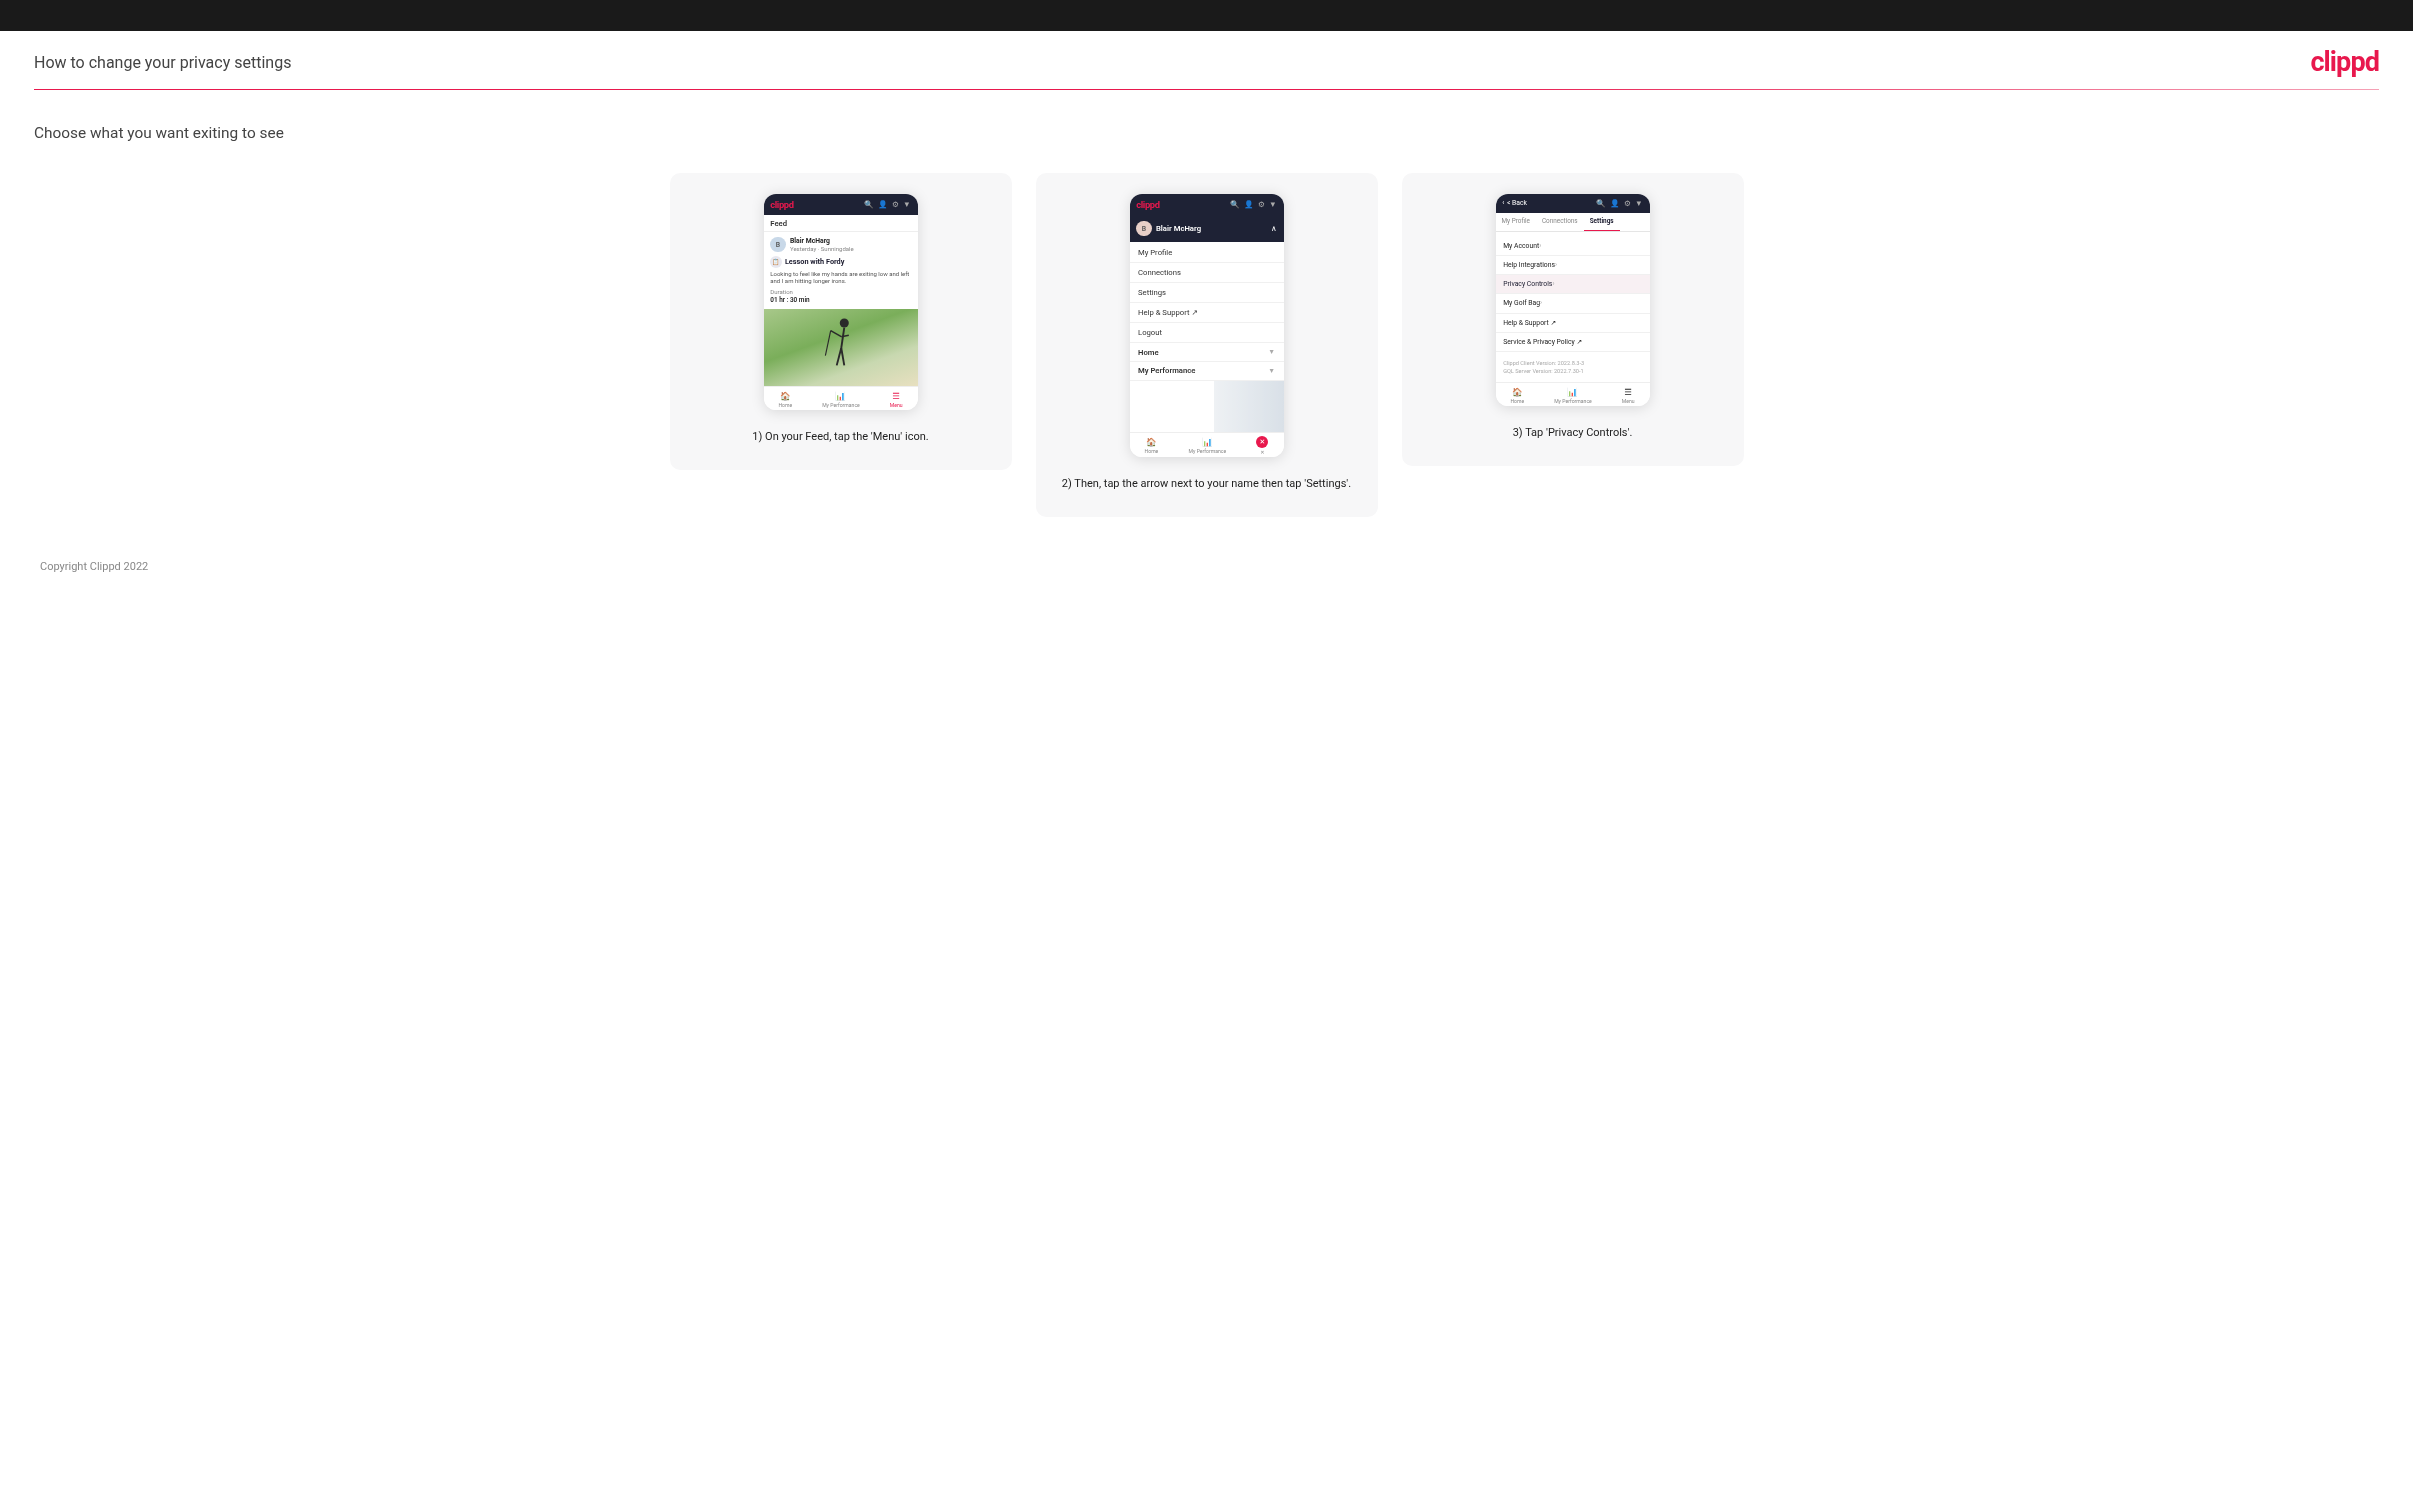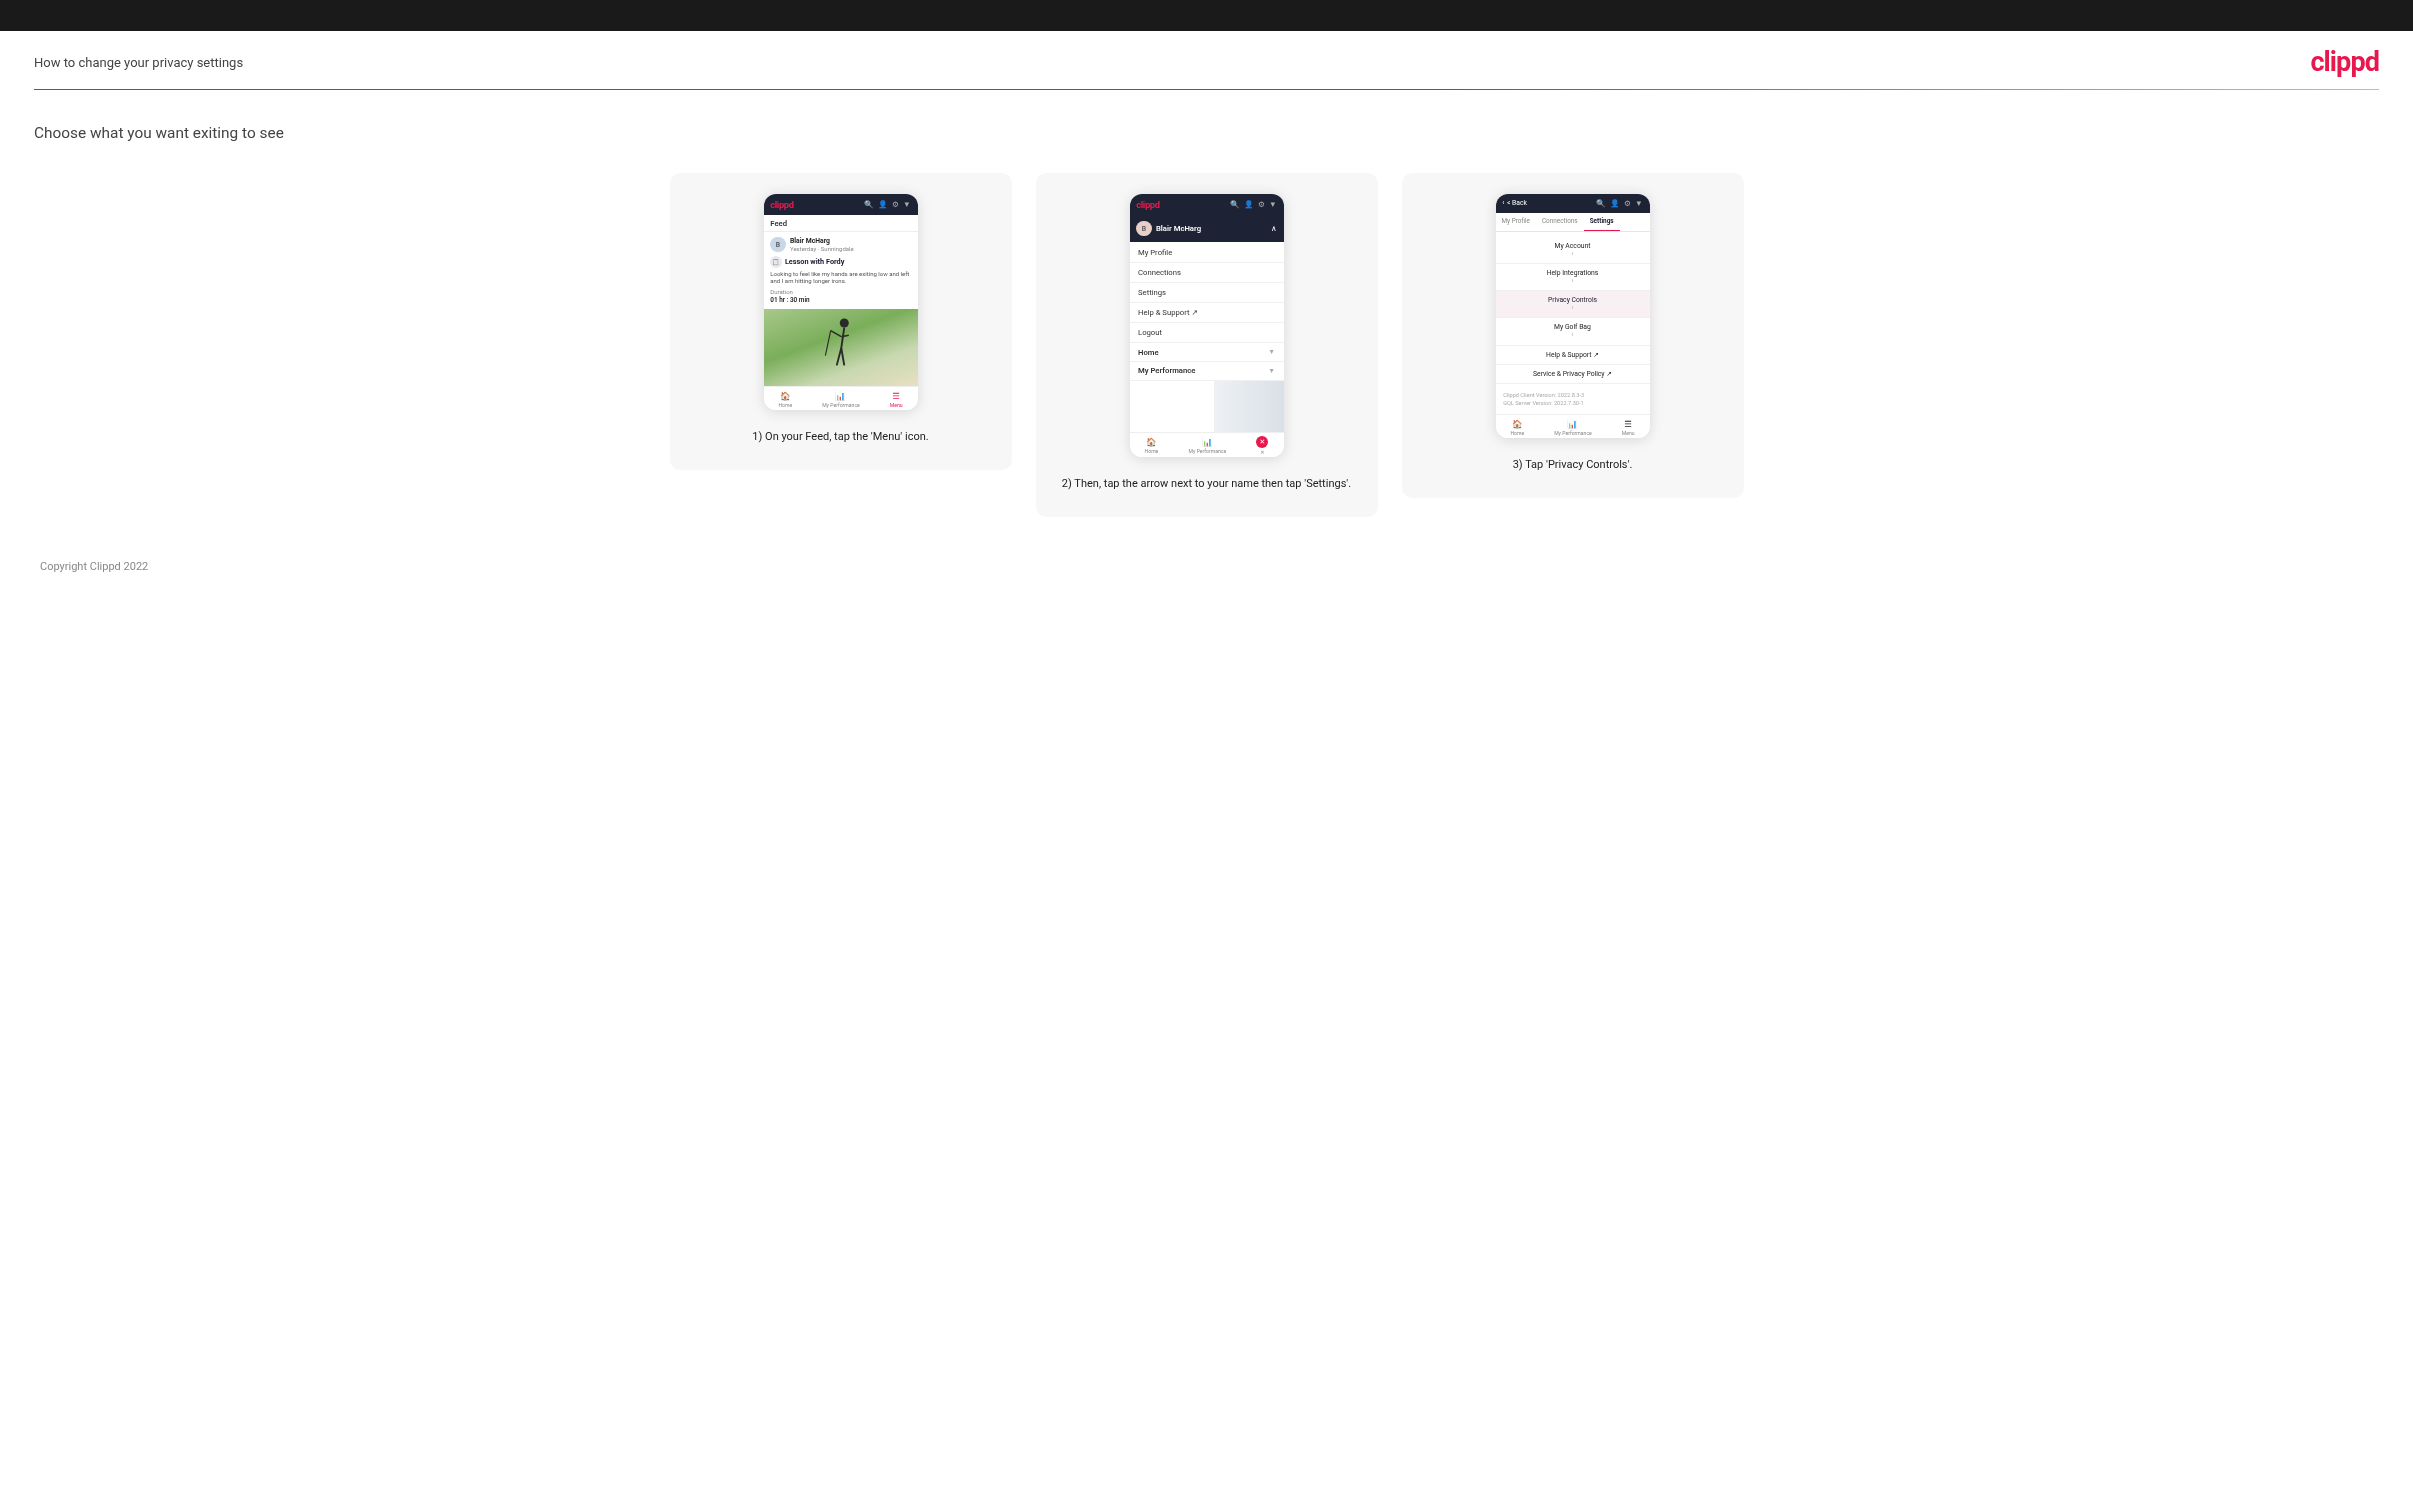--- a/index.html
+++ b/index.html
@@ -18,21 +18,21 @@
     }
 
     
     .header {
       display: flex;
       align-items: center;
       justify-content: space-between;
       padding: 15.4px 34px 10.3px 34px;
     }
     .header-title {
-      font-size: 13px;
+      font-size: 16px;
       color: #444;
     }
     .logo {
       font-size: 27px;
       font-weight: 700;
       color: #e8184d;
       letter-spacing: -0.9px;
     }
 
     
@@ -317,26 +317,25 @@
       font-weight: 700;
       border-bottom: 1.7px solid #e8184d;
     }
     .settings-list {
       background: #fff;
       margin: 5.1px 0 0 0;
     }
     .settings-list-item {
       display: flex;
       align-items: center;
-      justify-content: flex-end;
+      justify-content: flex-start;
       padding: 5.1px 7.7px;
       font-size: 6.8px;
       color: #222;
       border-bottom: 0.9px solid #f0f0f0;
-      flex-direction: column;
     }
     .settings-list-item.highlighted {
       background: #f8f0f3;
       font-weight: 400;
       color: #1a1a2e;
     }
     .chevron-right-icon {
       color: #aaa;
       font-size: 6.8px;
     }

